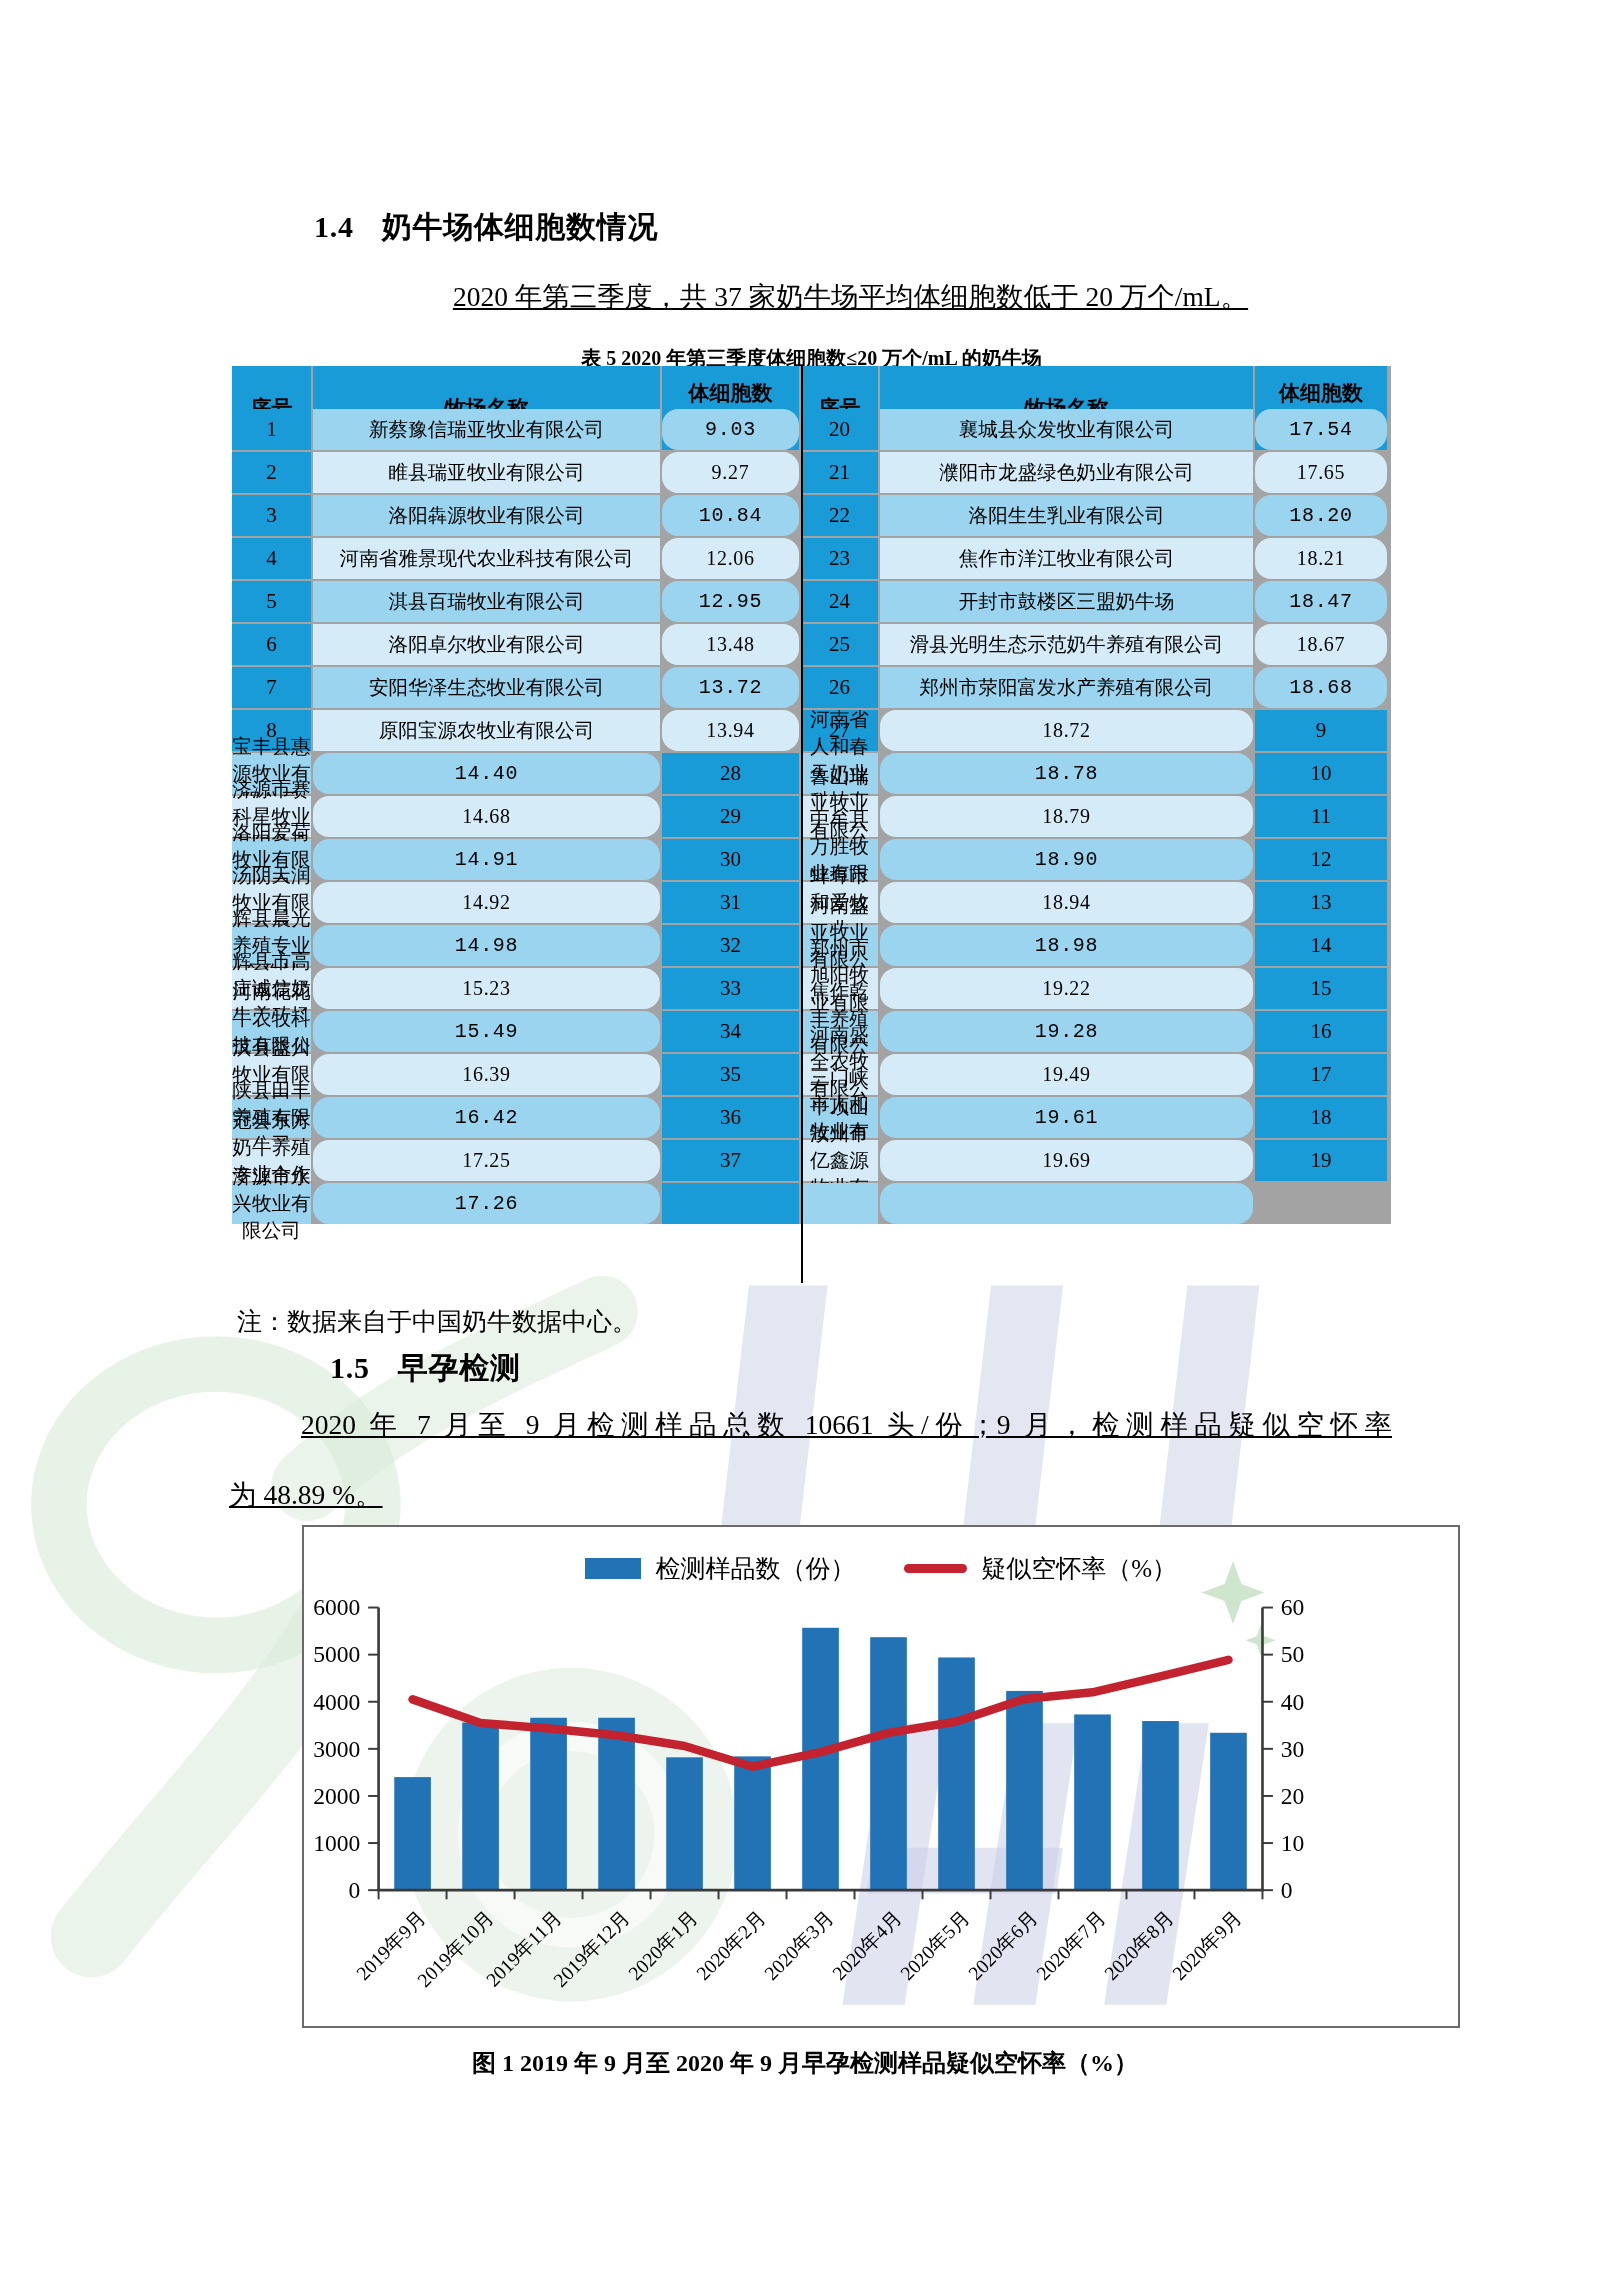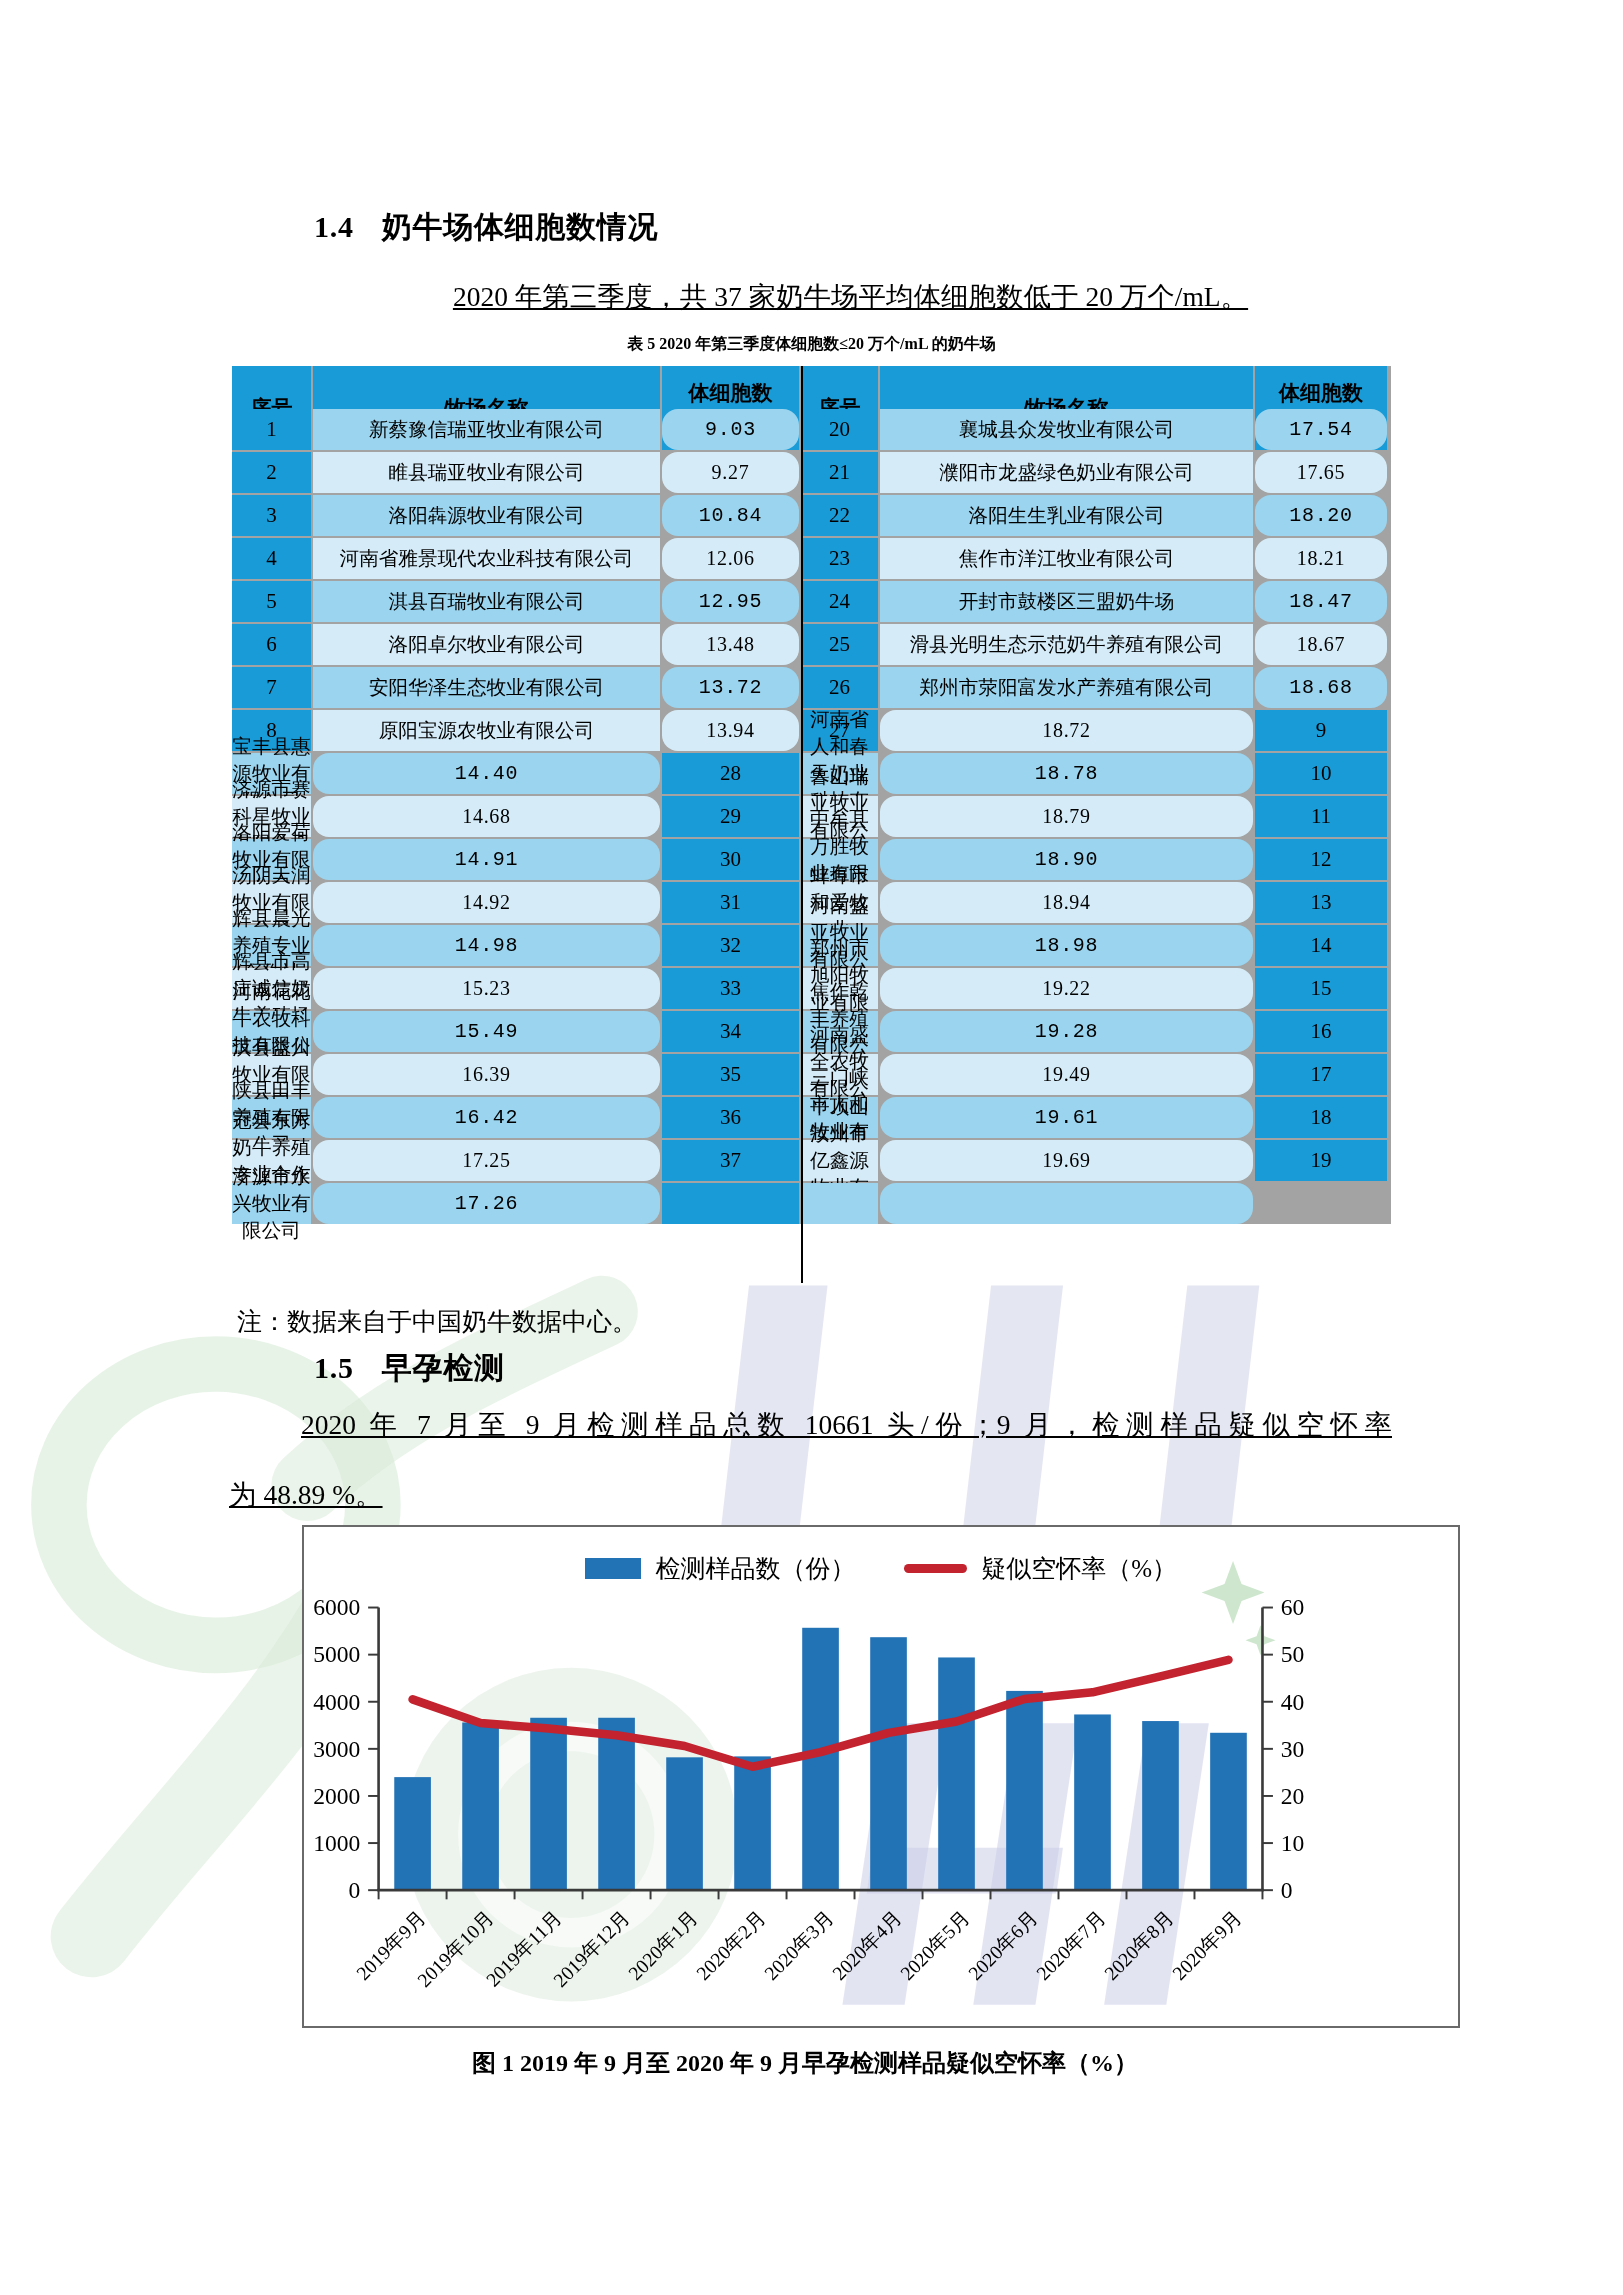--- a/index.html
+++ b/index.html
@@ -10,21 +10,21 @@
     font-family:"Liberation Serif","DejaVu Serif",serif;
     color:#000;
     overflow:hidden;
   }
   .layer{position:absolute;inset:0;z-index:0;}
   .content{position:absolute;z-index:2;text-align:center;}
 
   .h-num{font-weight:bold;}
   .heading{font-size:30px;font-weight:bold;letter-spacing:0.7px;}
   .body-text{font-size:27.5px;line-height:1.25;text-decoration:underline;}
-  .table-title{font-size:16px;font-weight:bold;text-align:center;}
+  .table-title{font-size:20px;font-weight:bold;text-align:center;margin-top:11px;}
 
   
   .scc-table{
     display:grid;
     grid-template-columns:79px 347px 137px 77px 373px 132px;
     grid-auto-rows:41px;
     gap:2px;
     background:#a3a3a3;
     width:1159px;
   }
@@ -219,21 +219,21 @@
       <div class="cell odd">济源市永兴牧业有限公司</div>
       <div class="cell odd val">17.26</div>
       <div class="cell idx"></div>
       <div class="cell odd"></div>
       <div class="cell odd val"></div>
     </div>
   <div class="table-divider" style="left:801px;top:366px;height:917px;"></div>
 
   <div class="content note-text" style="left:229px;top:1305px;">注：数据来自于中国奶牛数据中心。</div>
 
-  <div class="content heading" style="left:314px;top:1348px;">
+  <div class="content heading" style="left:330px;top:1348px;">
     <span class="h-num">1.5</span>
     <span style="display:inline-block;width:11.8px;"></span>
     <span>早孕检测</span>
   </div>
   <div class="content body-text justify-line" style="left:301px;top:1408px;width:1091px;">2020 年 7 月至 9 月检测样品总数 10661 头/份；9 月，检测样品疑似空怀率</div>
   <div class="content body-text" style="left:229px;top:1478px;">为 48.89 %。</div>
 
   <div class="chart-box">
     <svg class="chart-inner" width="1001" height="498" viewBox="0 0 1530 761" style="z-index:0;">
       <circle cx="408" cy="470" r="255" fill="#E5F0E5" opacity="0.7"></circle>

